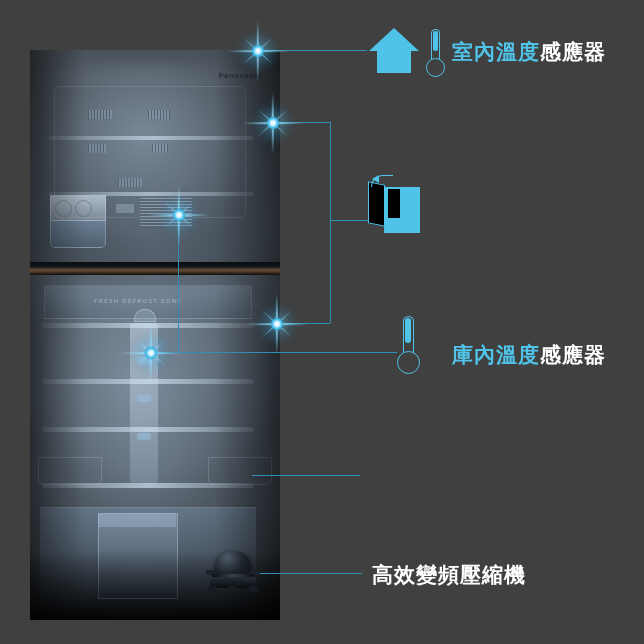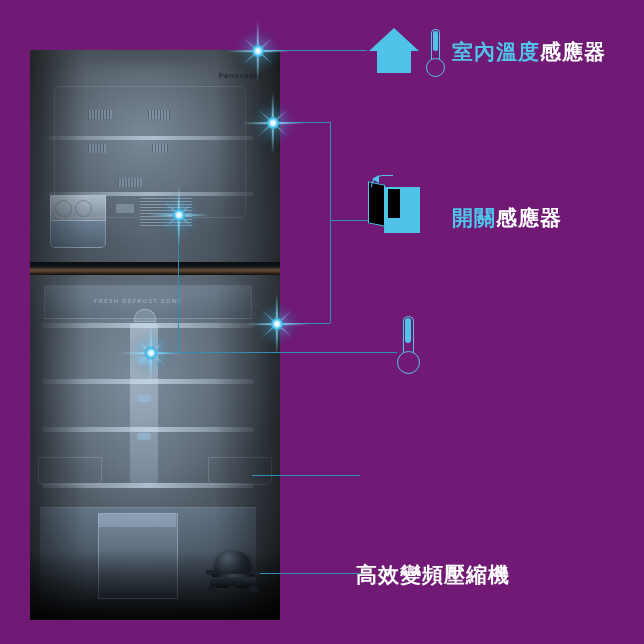--- a/index.html
+++ b/index.html
@@ -2,21 +2,21 @@
 <html><head>
 <meta charset="utf-8">
 <title>Refrigerator Sensor Infographic</title>
 <style>
   html,body{margin:0;padding:0;background:#000;}
   body{
     width:644px;height:644px;overflow:hidden;
     font-family:"DejaVu Sans","Liberation Sans",sans-serif;
     position:relative;
   }
-  #stage{position:absolute;inset:0;background:#701a75;}
+  #stage{position:absolute;inset:0;background:#404040;}
 
   
   .fridge{
     position:absolute;left:30px;top:50px;width:250px;height:570px;
     background:linear-gradient(160deg,#3b4249 0%,#2c3238 40%,#23282d 100%);
     overflow:hidden;
   }
   .fridge:after{
     content:"";position:absolute;inset:0;
     background:
@@ -430,38 +430,38 @@
   </div>
 
   <div class="icon ico-door" style="left:368px;top:175px;">
     <div class="panel"></div>
     <div class="slot"></div>
     <div class="leaf"></div>
     <div class="arrow">
       <div class="ahead"></div>
     </div>
   </div>
-  <div class="label" style="left:452px;top:204px;">
-    <span class="cy">開關</span><span class="wh">感應器</span>
-  </div>
 
   <div class="icon thermo big" style="left:395px;top:316px;">
     <div class="stem"></div>
     <div class="fill"></div>
     <div class="bulb"></div>
+  </div>
+  <div class="label" style="left:452px;top:341px;">
+    <span class="cy">庫內溫度</span><span class="wh">感應器</span>
   </div>
 
 
   <div class="icon ico-comp" style="left:206px;top:548px;">
     <div class="dome"></div>
     <div class="mount" style="left:0px;"></div>
     <div class="mount" style="right:0px;"></div>
     <div class="band"></div>
     <div class="base"></div>
     <div class="foot" style="left:2px;"></div>
     <div class="foot" style="left:22px;"></div>
     <div class="foot" style="right:2px;"></div>
   </div>
-  <div class="label" style="left:356px;top:561px;">
+  <div class="label" style="left:372px;top:561px;">
     <span class="wh">高效變頻壓縮機</span>
   </div>
 
 </div>
 
 </body></html>

